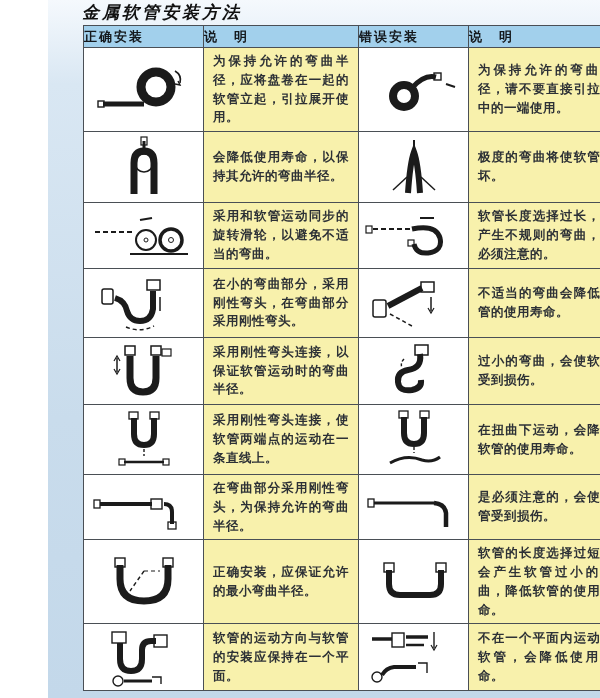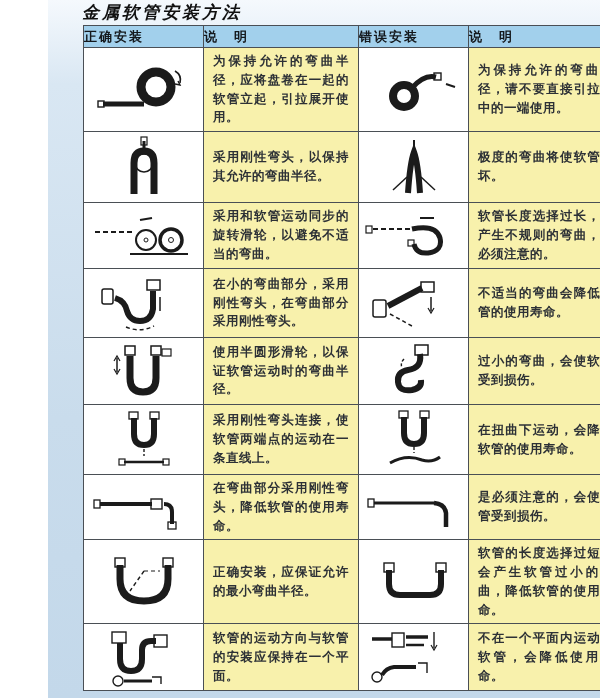--- a/index.html
+++ b/index.html
@@ -91,21 +91,21 @@
 
       <tr style="height:71px">
         <td class="img">
           <svg class="ill" width="104" height="62" viewBox="0 0 104 62">
             <path d="M42 58 V27 Q42 15 52 15 Q62 15 62 27 V58" stroke-width="7"></path>
             <circle cx="52" cy="27" r="9" stroke-width="1.5" fill="#ffffff"></circle>
             <line x1="52" y1="5" x2="52" y2="15" stroke-width="3"></line>
             <rect x="49" y="1" width="6" height="8" stroke-width="1.2"></rect>
           </svg>
         </td>
-        <td class="desc">采用刚性弯头，以保持其允许的弯曲半径。</td>
+        <td class="desc">会降低使用寿命，以保持其允许的弯曲半径。</td>
         <td class="img">
           <svg class="ill" width="100" height="60" viewBox="0 0 100 60">
             <path d="M44 56 Q46 26 50 15 Q54 26 56 56" stroke-width="6"></path>
             <line x1="50" y1="3" x2="50" y2="12" stroke-width="2"></line>
             <line x1="43" y1="40" x2="29" y2="53" stroke-width="1.5"></line>
             <line x1="57" y1="40" x2="71" y2="53" stroke-width="1.5"></line>
           </svg>
         </td>
         <td class="desc">极度的弯曲将使软管损坏。</td>
       </tr>
@@ -163,21 +163,21 @@
         <td class="img">
           <svg class="ill" width="108" height="62" viewBox="0 0 108 62">
             <path d="M40 16 V38 Q40 52 53 52 Q66 52 66 38 V16" stroke-width="7"></path>
             <rect x="35" y="6" width="10" height="9" stroke-width="1.5"></rect>
             <rect x="61" y="6" width="10" height="9" stroke-width="1.5"></rect>
             <rect x="72" y="9" width="9" height="7" stroke-width="1.2"></rect>
             <line x1="27" y1="18" x2="27" y2="32" stroke-width="1.5"></line>
             <path d="M24 21 l3 -5 l3 5 M24 29 l3 5 l3 -5" stroke-width="1.2"></path>
           </svg>
         </td>
-        <td class="desc">使用半圆形滑轮，以保证软管运动时的弯曲半径。</td>
+        <td class="desc">采用刚性弯头连接，以保证软管运动时的弯曲半径。</td>
         <td class="img">
           <svg class="ill" width="100" height="60" viewBox="0 0 100 60">
             <path d="M56 13 Q58 27 44 29 Q33 31 34 41 Q35 51 48 49 Q58 47 57 39" stroke-width="6"></path>
             <rect x="51" y="4" width="13" height="10" stroke-width="1.5"></rect>
             <path d="M40 18 Q36 22 38 27" stroke-width="1.4" stroke-dasharray="3 2"></path>
           </svg>
         </td>
         <td class="desc">过小的弯曲，会使软管受到损伤。</td>
       </tr>
 
@@ -209,21 +209,21 @@
       <tr style="height:65px">
         <td class="img">
           <svg class="ill" width="108" height="58" viewBox="0 0 108 58">
             <rect x="4" y="22" width="6" height="8" stroke-width="1.3"></rect>
             <line x1="10" y1="26" x2="62" y2="26" stroke-width="4"></line>
             <rect x="61" y="21" width="11" height="10" stroke-width="1.4"></rect>
             <path d="M74 26 Q82 26 82 34 L82 46" stroke-width="4"></path>
             <rect x="78" y="44" width="8" height="7" stroke-width="1.3"></rect>
           </svg>
         </td>
-        <td class="desc">在弯曲部分采用刚性弯头，降低软管的使用寿命。</td>
+        <td class="desc">在弯曲部分采用刚性弯头，为保持允许的弯曲半径。</td>
         <td class="img">
           <svg class="ill" width="100" height="58" viewBox="0 0 100 58">
             <rect x="4" y="21" width="6" height="8" stroke-width="1.3"></rect>
             <line x1="10" y1="25" x2="70" y2="25" stroke-width="3"></line>
             <path d="M70 25 Q81 26 82 35 L82 49" stroke-width="4.5"></path>
           </svg>
         </td>
         <td class="desc">是必须注意的，会使软管受到损伤。</td>
       </tr>
 

